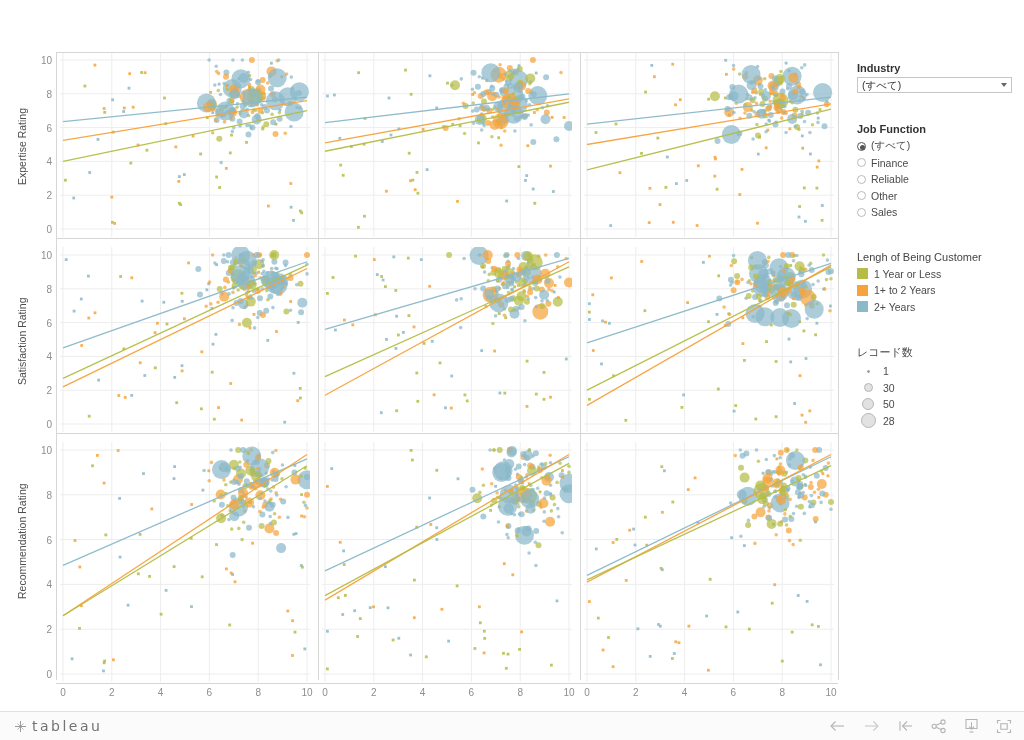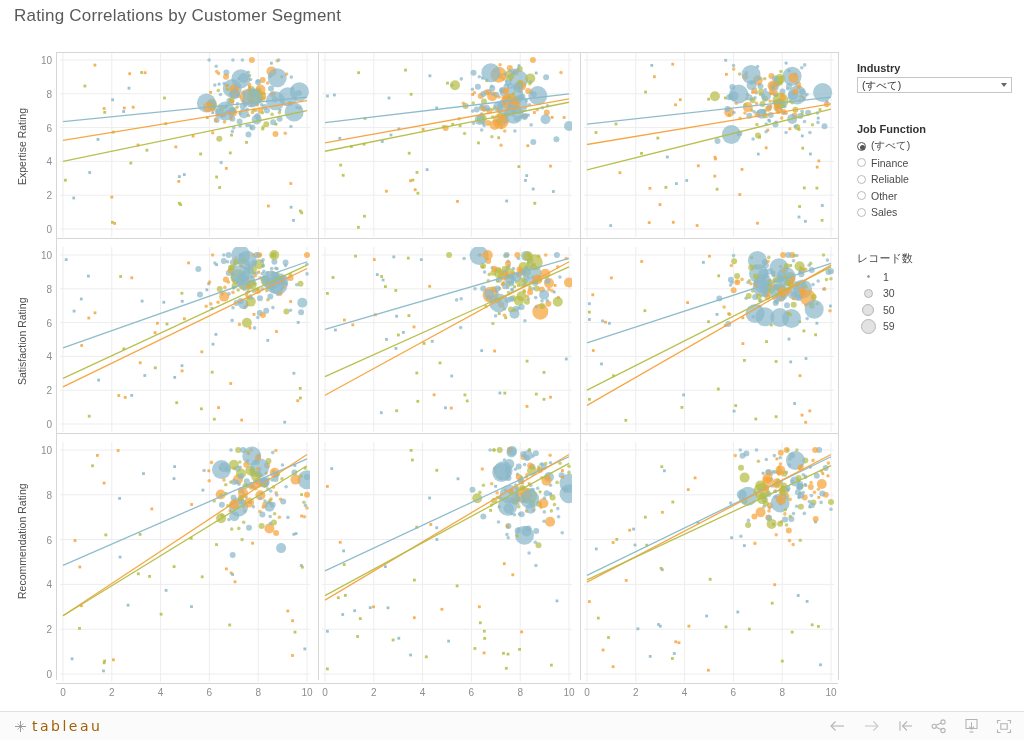--- a/index.html
+++ b/index.html
@@ -123,35 +123,34 @@
     position: absolute; left: 0; bottom: 0;
     width: 1024px; height: 29px;
     background: #fbfbfb; border-top: 1px solid #e0e0e0;
     display: flex; align-items: center;
   }
   .tab-logo {
     margin-left: 14px; display: flex; align-items: center; gap: 5px;
     color: #9a9a9a;
   }
   .tab-word {
-    font-size: 14px; letter-spacing: 2.5px; color: #a16207;
+    font-size: 14px; letter-spacing: 2.5px; color: #737373;
     font-family: "DejaVu Sans", sans-serif;
   }
   .foot-icons {
     margin-left: auto; margin-right: 12px;
     display: flex; align-items: center; gap: 17px;
   }
   .ficon { color: #b4b4b4; display: flex; align-items: center; }
 </style>
 </head>
 <body>
 
 <div id="app">
 
-  <div class="title">Rating Correlations by Customer Segment</div>
 
   <div class="viz">
 
     <div class="row-axis-title" style="top:10px;height:185px;">Expertise Rating</div>
     <div class="row-axis-title" style="top:205px;height:185px;">Satisfaction Rating</div>
     <div class="row-axis-title" style="top:400px;height:195px;">Recommendation Rating</div>
 
     <div id="panels">
         <div class="panel" style="left: 60px; top: 8px; width: 250px; height: 185px;">
           <svg width="250" height="185">
@@ -2277,20 +2276,37 @@
      <span class="radio "></span>
      <span>Other</span>
    </div>
           <div class="radio-row">
      <span class="radio "></span>
      <span>Sales</span>
    </div>
         </div>
     </div>
 
+    <div class="blk">
+      <div class="side-head light">Lengh of Being Customer</div>
+      <div id="colorleg">
+          <div class="legend-row">
+     <span class="swatch" style="background:#b5bd45"></span>
+     <span>1 Year or Less</span>
+   </div>
+          <div class="legend-row">
+     <span class="swatch" style="background:#f6a33c"></span>
+     <span>1+ to 2 Years</span>
+   </div>
+          <div class="legend-row">
+     <span class="swatch" style="background:#8ab9c9"></span>
+     <span>2+ Years</span>
+   </div>
+        </div>
+    </div>
 
     <div class="blk">
       <div class="side-head light">レコード数</div>
       <div id="sizeleg">
           <div class="size-row">
      <span class="size-dot-wrap">
        <span class="size-dot tiny" style="width:3px;height:3px"></span>
      </span>
      <span class="size-label">1</span>
    </div>
@@ -2303,21 +2319,21 @@
           <div class="size-row">
      <span class="size-dot-wrap">
        <span class="size-dot " style="width:12px;height:12px"></span>
      </span>
      <span class="size-label">50</span>
    </div>
           <div class="size-row">
      <span class="size-dot-wrap">
        <span class="size-dot " style="width:15px;height:15px"></span>
      </span>
-     <span class="size-label">59</span>
+     <span class="size-label">28</span>
    </div>
         </div>
     </div>
 
   </div>
 
   <div class="footer">
     <div class="tab-logo">
       <svg width="13" height="13" viewBox="0 0 13 13">
         <g stroke="#9a9a9a" stroke-width="1" fill="none">

